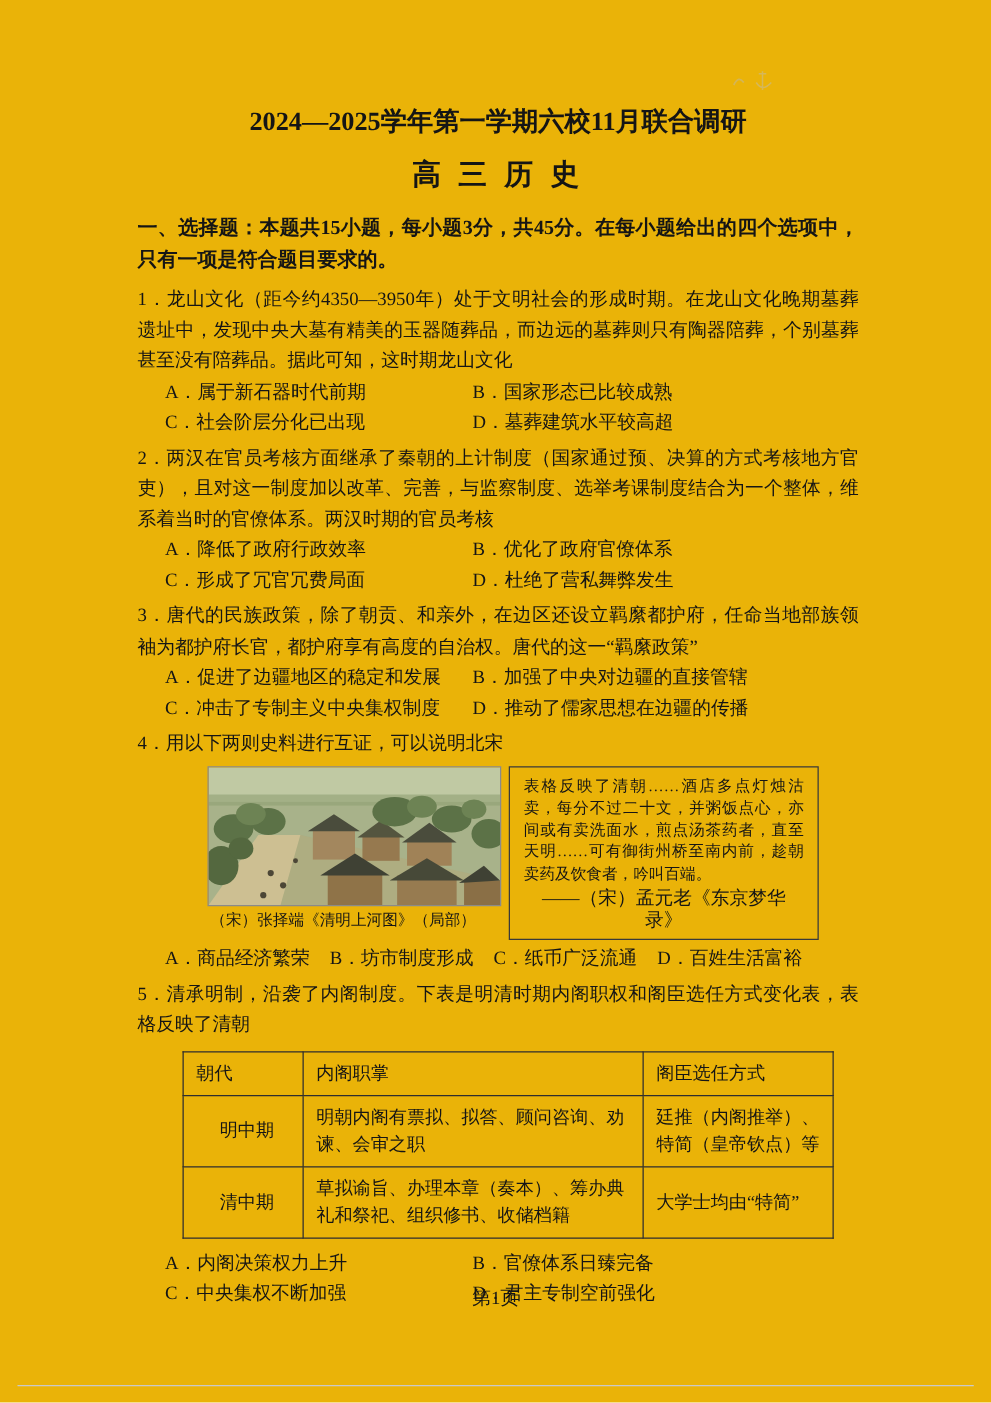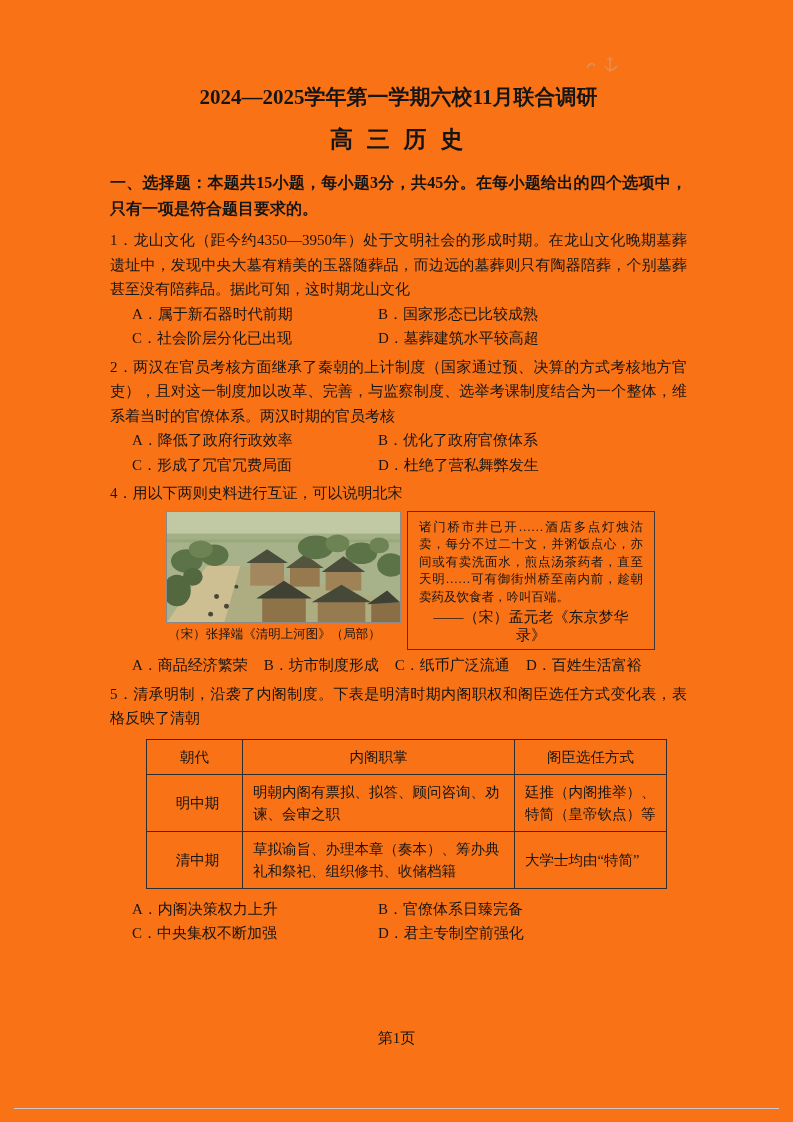--- a/index.html
+++ b/index.html
@@ -1,18 +1,18 @@
 <!DOCTYPE html>
 <html><head>
 <meta charset="utf-8">
 <style>
   * { box-sizing: border-box; }
   html, body { margin: 0; padding: 0; background: #ffffff; }
   .page {
-    width: 793px; height: 1122px; margin: 0 auto; background: #f97316;
+    width: 793px; height: 1122px; margin: 0 auto; background: #eab308;
     position: relative; overflow: hidden;
     padding: 84px 106px 0 110px;
     font-family: "Liberation Serif", "DejaVu Serif", serif;
     color: #151515;
   }
   .scan-mark { position: absolute; top: 54px; right: 168px; opacity: .45; }
   .doc-title { text-align: center; font-size: 21px; font-weight: bold; margin: 0 0 10px; line-height: 26px; }
   .doc-subject { text-align: center; font-size: 23px; font-weight: bold; margin: 16px 0 16px; line-height: 28px; letter-spacing: 4px; }
   .section-intro { font-weight: bold; font-size: 16px; line-height: 26px; margin: 0 0 6px; text-align: justify; }
   .question { margin: 0 0 4px; }
@@ -24,21 +24,21 @@
   .opts-inline { margin: 3px 0 2px 22px; font-size: 15px; line-height: 24.5px; display: flex; gap: 16px; text-align: center; }
   .figure-row { display: flex; margin: 5px 0 0 56px; gap: 24px; align-items: flex-start; }
   .painting-wrap { width: 217px; }
   .painting { display: block; width: 235px; height: 112px; border: 1px solid #8a8a8a; }
   .fig-caption { font-size: 12.5px; line-height: 17px; margin: 3px 0 0; text-align: center; }
   .quote-box { width: 248px; border: 1px solid #3a3a3a; padding: 7px 11px 5px; }
   .quote-text { font-size: 12.5px; line-height: 17.5px; margin: 0; text-align: justify; }
   .quote-attr { font-size: 15px; line-height: 18px; margin: 2px 0 0; text-align: center; }
   .ct { border-collapse: collapse; margin: 8px 0 8px 36px; font-size: 14.5px; table-layout: fixed; }
   .ct th, .ct td { border: 1px solid #2e2e2e; padding: 6px 10px; line-height: 22px; font-weight: normal; vertical-align: middle; }
-  .ct th { text-align: center; }
+  .ct th { text-align: left; }
   .ct td.c { text-align: center; padding-left: 16px; }
   .ct td { text-align: left; }
   .footer { position: absolute; left: 0; right: 0; bottom: 74px; text-align: center; font-size: 15px; margin: 0; }
   .scan-edge { position: absolute; left: 14px; right: 14px; bottom: 13px; border-top: 1px solid #c9c9c9; }
 </style>
 </head>
 <body>
 
 <div class="page">
 
@@ -65,20 +65,29 @@
   <section class="question">
     <p class="stem">2．两汉在官员考核方面继承了秦朝的上计制度（国家通过预、决算的方式考核地方官吏），且对这一制度加以改革、完善，与监察制度、选举考课制度结合为一个整体，维系着当时的官僚体系。两汉时期的官员考核</p>
     <div class="opts">
       <span class="opt">A．降低了政府行政效率</span>
       <span class="opt">B．优化了政府官僚体系</span>
       <span class="opt">C．形成了冗官冗费局面</span>
       <span class="opt">D．杜绝了营私舞弊发生</span>
     </div>
   </section>
 
+  <section class="question">
+    <p class="stem">3．唐代的民族政策，除了朝贡、和亲外，在边区还设立羁縻都护府，任命当地部族领袖为都护府长官，都护府享有高度的自治权。唐代的这一“羁縻政策”</p>
+    <div class="opts">
+      <span class="opt">A．促进了边疆地区的稳定和发展</span>
+      <span class="opt">B．加强了中央对边疆的直接管辖</span>
+      <span class="opt">C．冲击了专制主义中央集权制度</span>
+      <span class="opt">D．推动了儒家思想在边疆的传播</span>
+    </div>
+  </section>
 
   <section class="question">
     <p class="stem">4．用以下两则史料进行互证，可以说明北宋</p>
     <div class="figure-row">
       <div class="painting-wrap">
         <svg class="painting" viewBox="0 0 235 112" preserveAspectRatio="none">
           <rect width="235" height="112" fill="#a8b28a"></rect>
           <rect width="235" height="28" fill="#c0c9a3"></rect>
           <rect y="22" width="235" height="9" fill="#8fa073" opacity="0.6"></rect>
           <path d="M0,112 L40,55 L74,55 L58,112 Z" fill="#cdbf92"></path>
@@ -114,21 +123,21 @@
             <circle cx="70" cy="76" r="2"></circle>
           </g>
           <g fill="#54683f">
             <ellipse cx="10" cy="80" rx="14" ry="16"></ellipse>
             <ellipse cx="26" cy="66" rx="10" ry="9"></ellipse>
           </g>
         </svg>
         <p class="fig-caption">（宋）张择端《清明上河图》（局部）</p>
       </div>
       <div class="quote-box">
-        <p class="quote-text">诸门桥市井已开……酒店多点灯烛沽卖，每分不过二十文，并粥饭点心，亦间或有卖洗面水，煎点汤茶药者，直至天明……可有御街州桥至南内前，趁朝卖药及饮食者，吟叫百端。</p>
+        <p class="quote-text">表格反映了清朝……酒店多点灯烛沽卖，每分不过二十文，并粥饭点心，亦间或有卖洗面水，煎点汤茶药者，直至天明……可有御街州桥至南内前，趁朝卖药及饮食者，吟叫百端。</p>
         <p class="quote-attr">——（宋）孟元老《东京梦华录》</p>
       </div>
     </div>
     <div class="opts-inline">
       <span class="opt">A．商品经济繁荣</span>
       <span class="opt">B．坊市制度形成</span>
       <span class="opt">C．纸币广泛流通</span>
       <span class="opt">D．百姓生活富裕</span>
     </div>
   </section>

